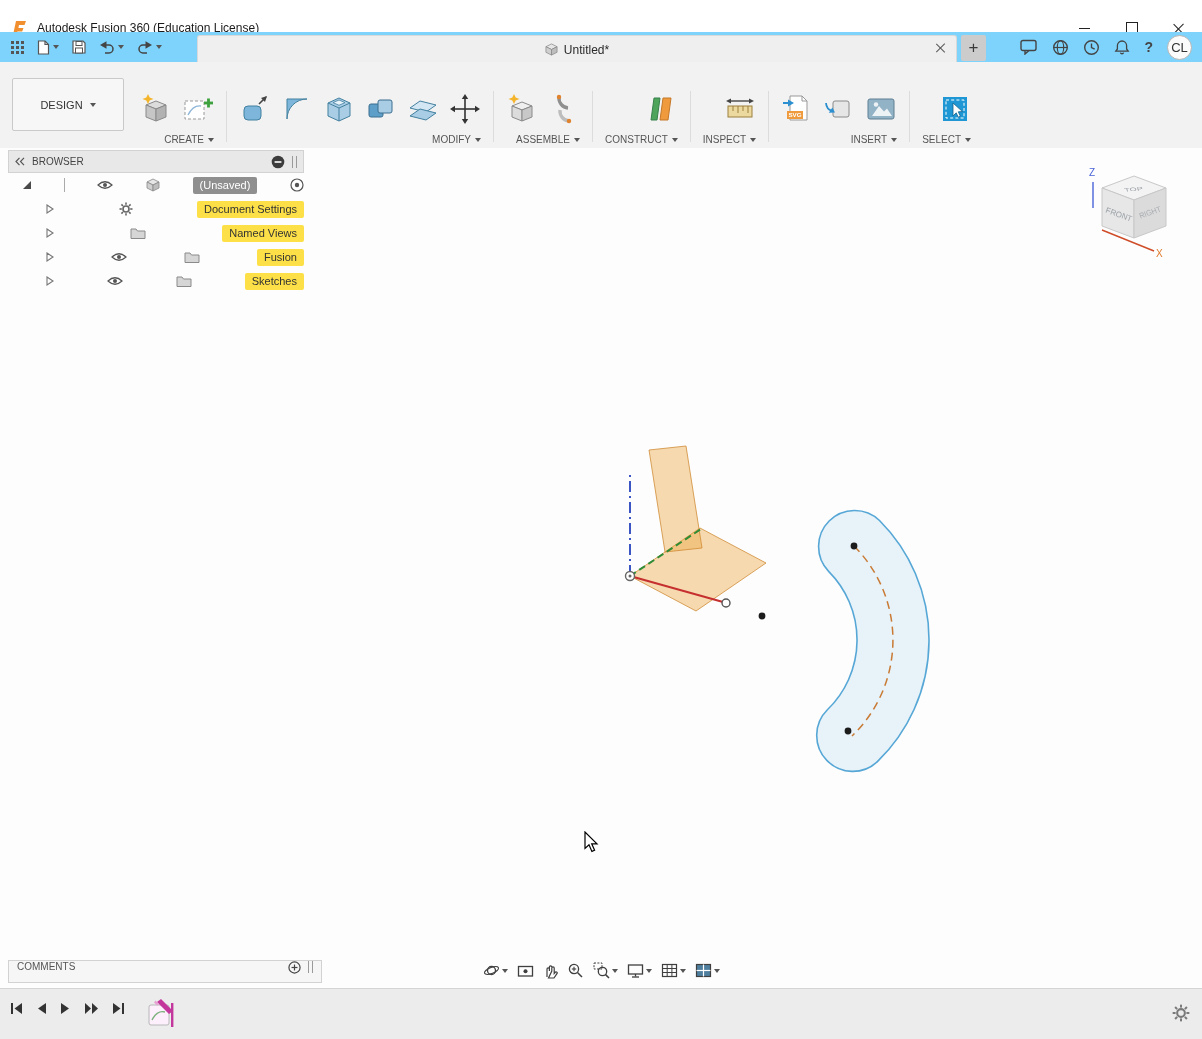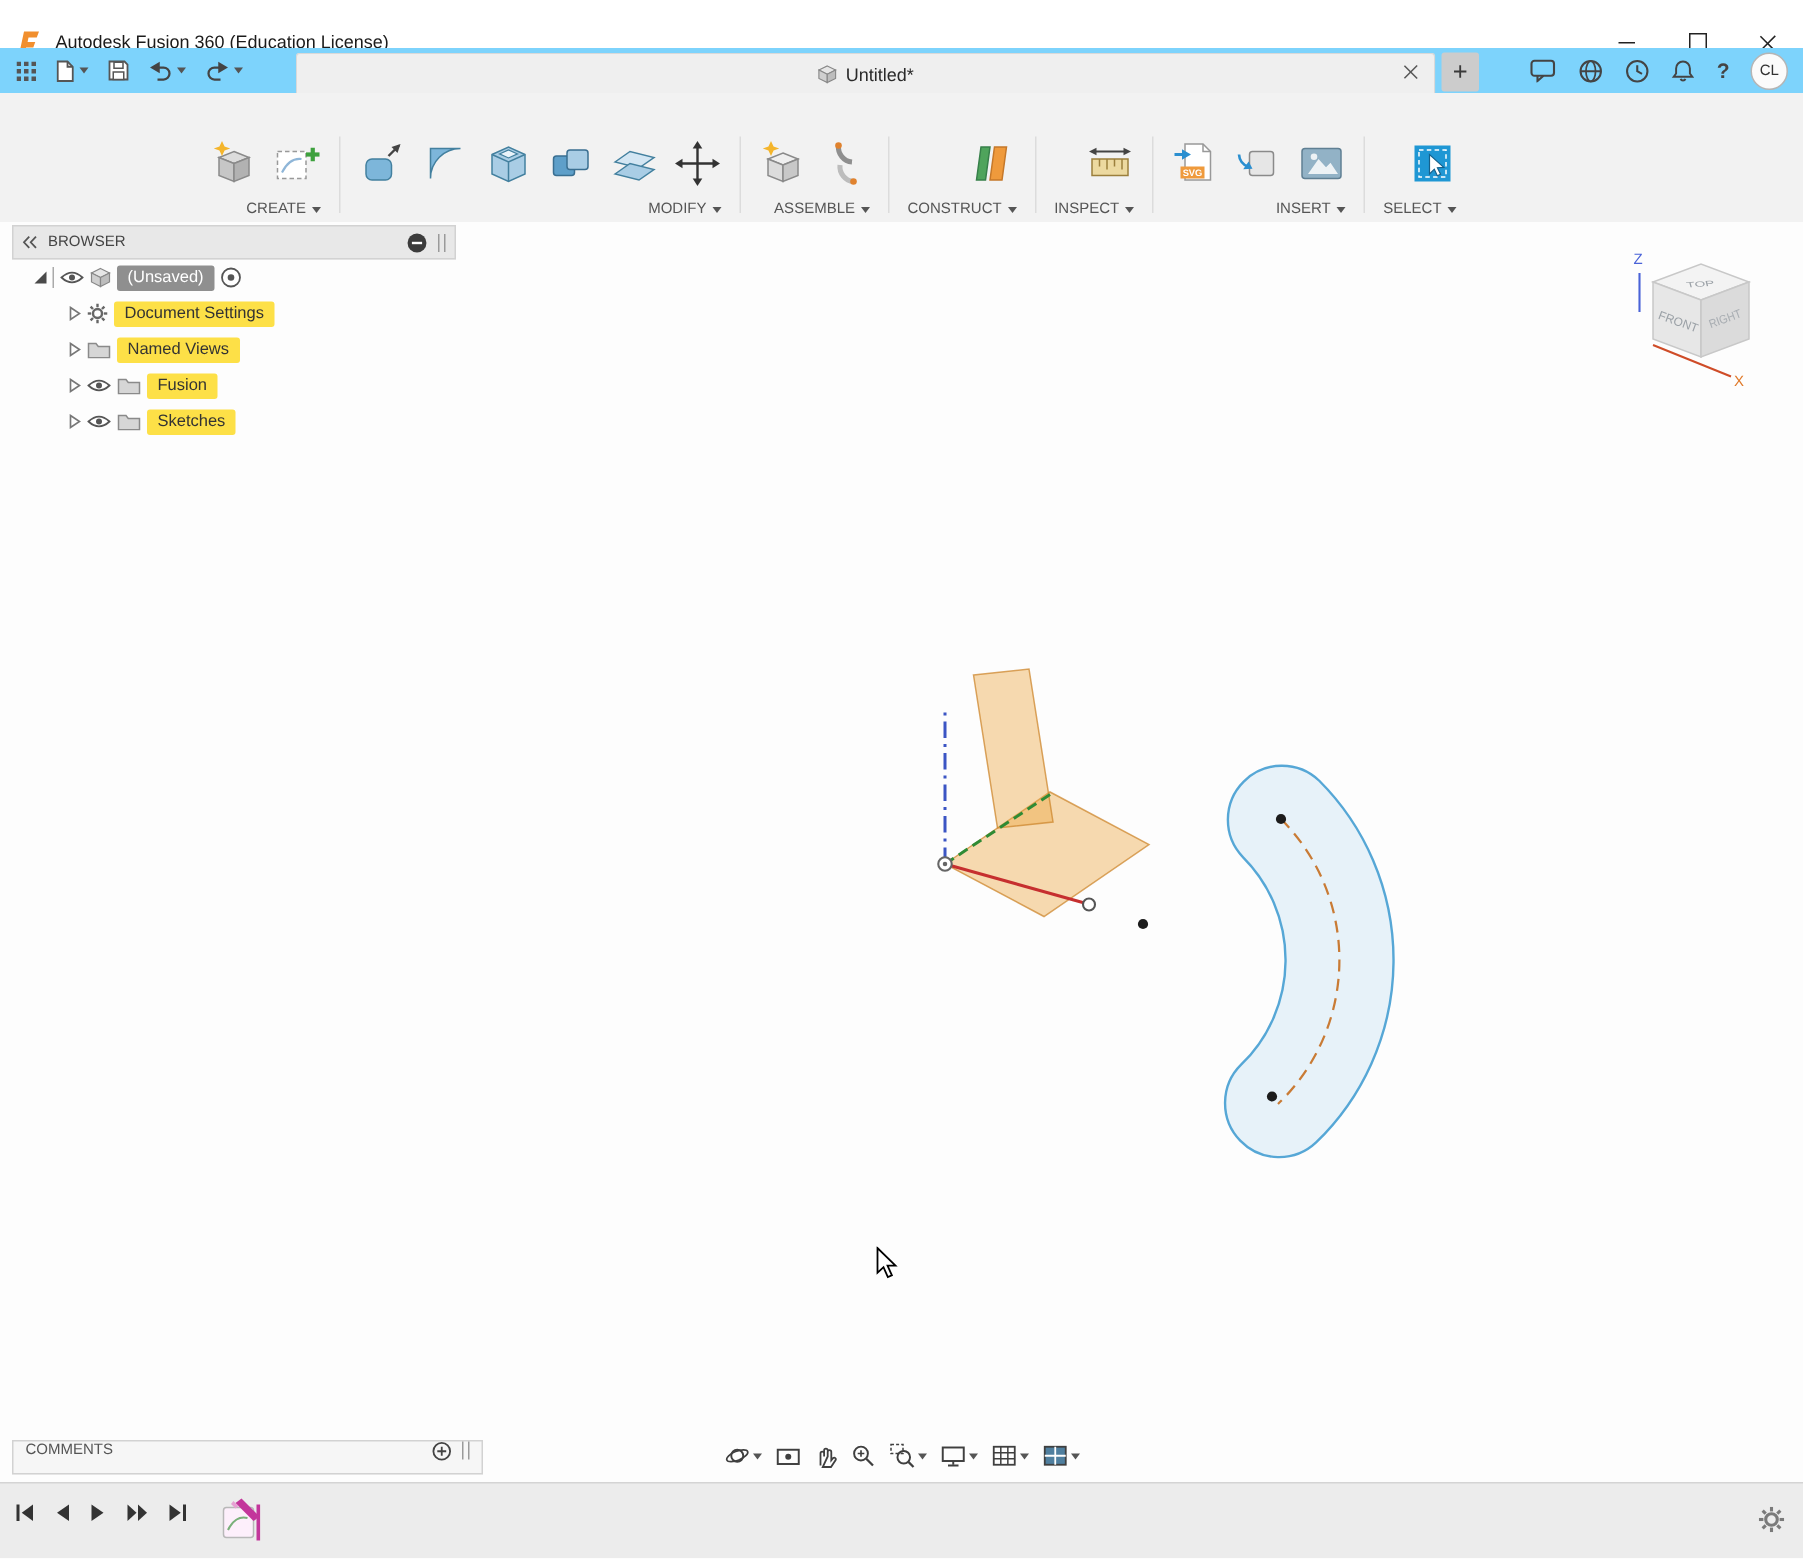--- a/index.html
+++ b/index.html
@@ -31,21 +31,21 @@
   .doc-tab-close{position:absolute;right:9px;top:7px;width:12px;height:12px;}
   .x-glyph{position:relative;width:10px;height:10px;}
   .x-glyph::before,.x-glyph::after{content:"";position:absolute;left:4.5px;top:-1px;width:1.2px;height:12px;background:#555;}
   .x-glyph::before{transform:rotate(45deg);} .x-glyph::after{transform:rotate(-45deg);}
   .new-tab-btn{position:absolute;left:961px;top:3px;width:25px;height:26px;background:#cccccc;
                border-radius:2px;display:flex;align-items:center;justify-content:center;
                font-size:17px;color:#3a3a3a;}
   .qat-right{position:absolute;right:10px;top:0;height:30px;display:flex;align-items:center;gap:14px;}
   .help-glyph{font-size:14px;font-weight:bold;color:#444;}
   .avatar{width:23px;height:23px;border-radius:50%;background:#fbfbfb;border:1px solid #b5b5b5;
-          font-size:10px;color:#333;display:flex;align-items:center;justify-content:center;}
+          font-size:13px;color:#333;display:flex;align-items:center;justify-content:center;}
 
   
   .ribbon{position:absolute;top:62px;left:0;right:0;height:86px;background:#f2f2f2;border-bottom:1px solid #dadada;}
   .design-btn{position:absolute;left:12px;top:16px;width:110px;height:51px;background:#f7f7f7;
               border:1px solid #c9c9c9;border-radius:2px;display:flex;align-items:center;
               justify-content:center;gap:7px;font-size:11px;color:#333;}
   .ribbon-tabs{position:absolute;left:138px;top:0;height:24px;display:flex;}
   .ribbon-tab{padding:0 22px;font-size:11px;color:#4a4a4a;display:flex;align-items:center;position:relative;}
   .ribbon-tab.active{color:#111;}
   .ribbon-tab.active::after{content:"";position:absolute;left:16px;right:16px;bottom:0;height:3px;background:#2ba3dd;}
@@ -59,21 +59,21 @@
   .canvas{position:absolute;top:148px;left:0;right:0;height:840px;background:#fdfdfd;}
   .sketch-svg{position:absolute;left:0;top:0;}
   .viewcube{position:absolute;right:18px;top:14px;}
 
   
   .browser{position:absolute;left:8px;top:2px;width:296px;}
   .browser-header{height:21px;background:rgba(231,231,231,0.95);border:1px solid #d2d2d2;
                   display:flex;align-items:center;font-size:10px;color:#444;gap:7px;padding:0 6px;}
   .bh-spacer{flex:1;}
   .grip{width:3px;height:12px;border-left:1px solid #9a9a9a;border-right:1px solid #9a9a9a;}
-  .b-row{height:24px;display:flex;align-items:center;gap:4px;}
+  .b-row{height:24px;display:flex;align-items:center;gap:4px;justify-content:space-between;}
   .tag{background:#fde047;border-radius:2px;padding:2.5px 7px;font-size:11px;color:#333;white-space:nowrap;}
   .root-tag{background:#8f8f8f;color:#fff;}
   .tri-exp{width:0;height:0;border-bottom:8px solid #4a4a4a;border-left:8px solid transparent;}
   .vgrip{width:1px;height:14px;background:#aaa;}
 
   
   .comments{position:absolute;left:8px;top:812px;width:296px;height:21px;background:rgba(246,246,246,0.96);
             border:1px solid #d2d2d2;display:flex;font-size:10px;color:#555;
             gap:7px;padding:0 8px;}
   .c-spacer{flex:1;}
@@ -194,20 +194,24 @@
           <path d="M8 2 a4.6 4.6 0 0 1 4.6 4.6 v3.4 l1.6 2.2 H1.8 l1.6 -2.2 V6.6 A4.6 4.6 0 0 1 8 2 z" fill="none" stroke="#444" stroke-width="1.3"></path>
           <path d="M6.4 13.6 a1.7 1.7 0 0 0 3.2 0" fill="none" stroke="#444" stroke-width="1.3"></path>
         </svg>
       </div>
       <div class="help-glyph">?</div>
       <div class="avatar">CL</div>
     </div>
   </div>
 
   <div class="ribbon">
+    <div class="design-btn">
+      <span>DESIGN</span>
+      <span class="caret"></span>
+    </div>
 
 
     <div class="ribbon-tools">
 
       <div class="tool-group">
         <div class="tool-icons">
           <div>
             <svg width="32" height="32" viewBox="0 0 32 32">
               <polygon points="16,8 26,12 16,16 6,12" fill="#dcdcdc" stroke="#8a8a8a"></polygon>
               <polygon points="6,12 16,16 16,28 6,24" fill="#c6c6c6" stroke="#8a8a8a"></polygon>

